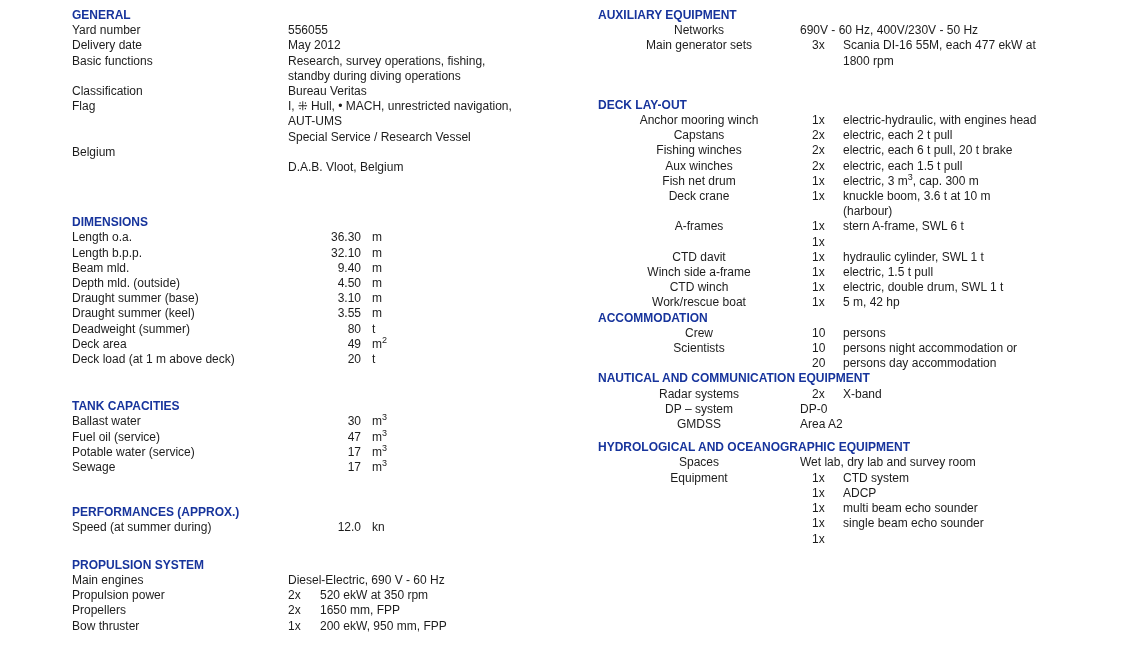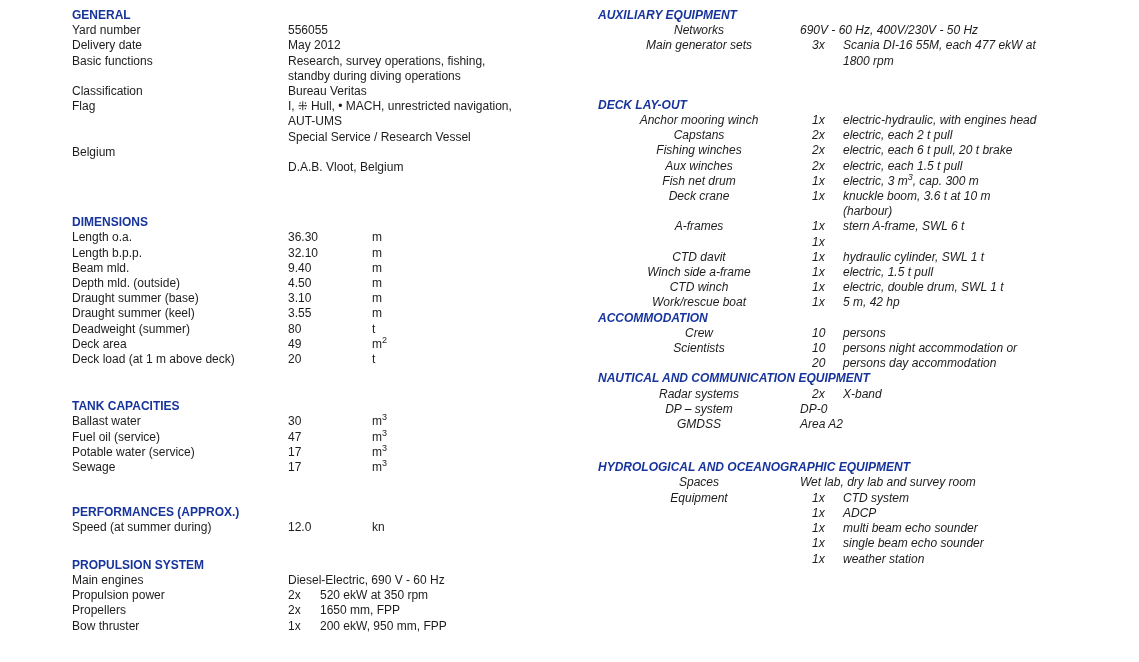--- a/index.html
+++ b/index.html
@@ -5,43 +5,43 @@
 <style>
   html,body{margin:0;padding:0;}
   body{
     width:1139px;height:662px;overflow:hidden;background:#ffffff;
     font-family:"Liberation Sans", sans-serif;
     font-size:12px;color:#1c1c1c;
   }
   .page{position:relative;width:1139px;height:662px;background:#ffffff;}
   .col{position:absolute;top:8px;}
   .col-left{left:48px;width:526px;margin-left:24px;}
-  .col-right{left:598px;width:541px;font-style:italic;}
+  .col-right{left:598px;width:541px;}
   .section{margin-top:0;}
   .sec-title{font-weight:bold;color:#17349c;line-height:15.2px;white-space:nowrap;}
   .row{display:flex;align-items:flex-start;line-height:15.2px;}
   .lbl{white-space:nowrap;}
   .col-left .lbl{flex:0 0 216px;}
   .col-right .lbl{flex:0 0 202px;text-align:center;}
   .val{flex:1;white-space:nowrap;}
-  .num{flex:0 0 73px;text-align:left;white-space:nowrap;}
+  .num{flex:0 0 73px;text-align:right;white-space:nowrap;}
   .unit{margin-left:11px;white-space:nowrap;}
   .col-left .qty{flex:0 0 32px;white-space:nowrap;}
   .col-right .qty{flex:0 0 43px;padding-left:12px;box-sizing:border-box;white-space:nowrap;}
   .desc{flex:1;white-space:nowrap;}
   sup{font-size:9px;line-height:0;}
   
   #sec-dimensions{margin-top:40px;}
   #sec-tank{margin-top:32px;}
   #sec-performances{margin-top:30px;}
   #sec-propulsion{margin-top:22px;}
   #sec-deck{margin-top:29px;}
   #sec-accommodation{}
   #sec-nautical{}
-  #sec-hydro{margin-top:28px;}
+  #sec-hydro{margin-top:8px;}
 </style>
 </head>
 <body>
 
 <div class="page" id="page">
     <div class="col col-left">
       <div class="section" id="sec-general">
         <div class="sec-title">GENERAL</div>
         <div class="row">
           <span class="lbl">Yard number</span>
@@ -326,17 +326,16 @@
           <span class="desc"><span>multi beam echo sounder</span></span>
         </div>
         <div class="row">
           <span class="lbl"></span>
           <span class="qty">1x</span>
           <span class="desc"><span>single beam echo sounder</span></span>
         </div>
         <div class="row">
           <span class="lbl"></span>
           <span class="qty">1x</span>
-          <span class="desc"><span>weather station</span></span>
         </div>
       </div>
     </div>
   </div>
 
 </body></html>

